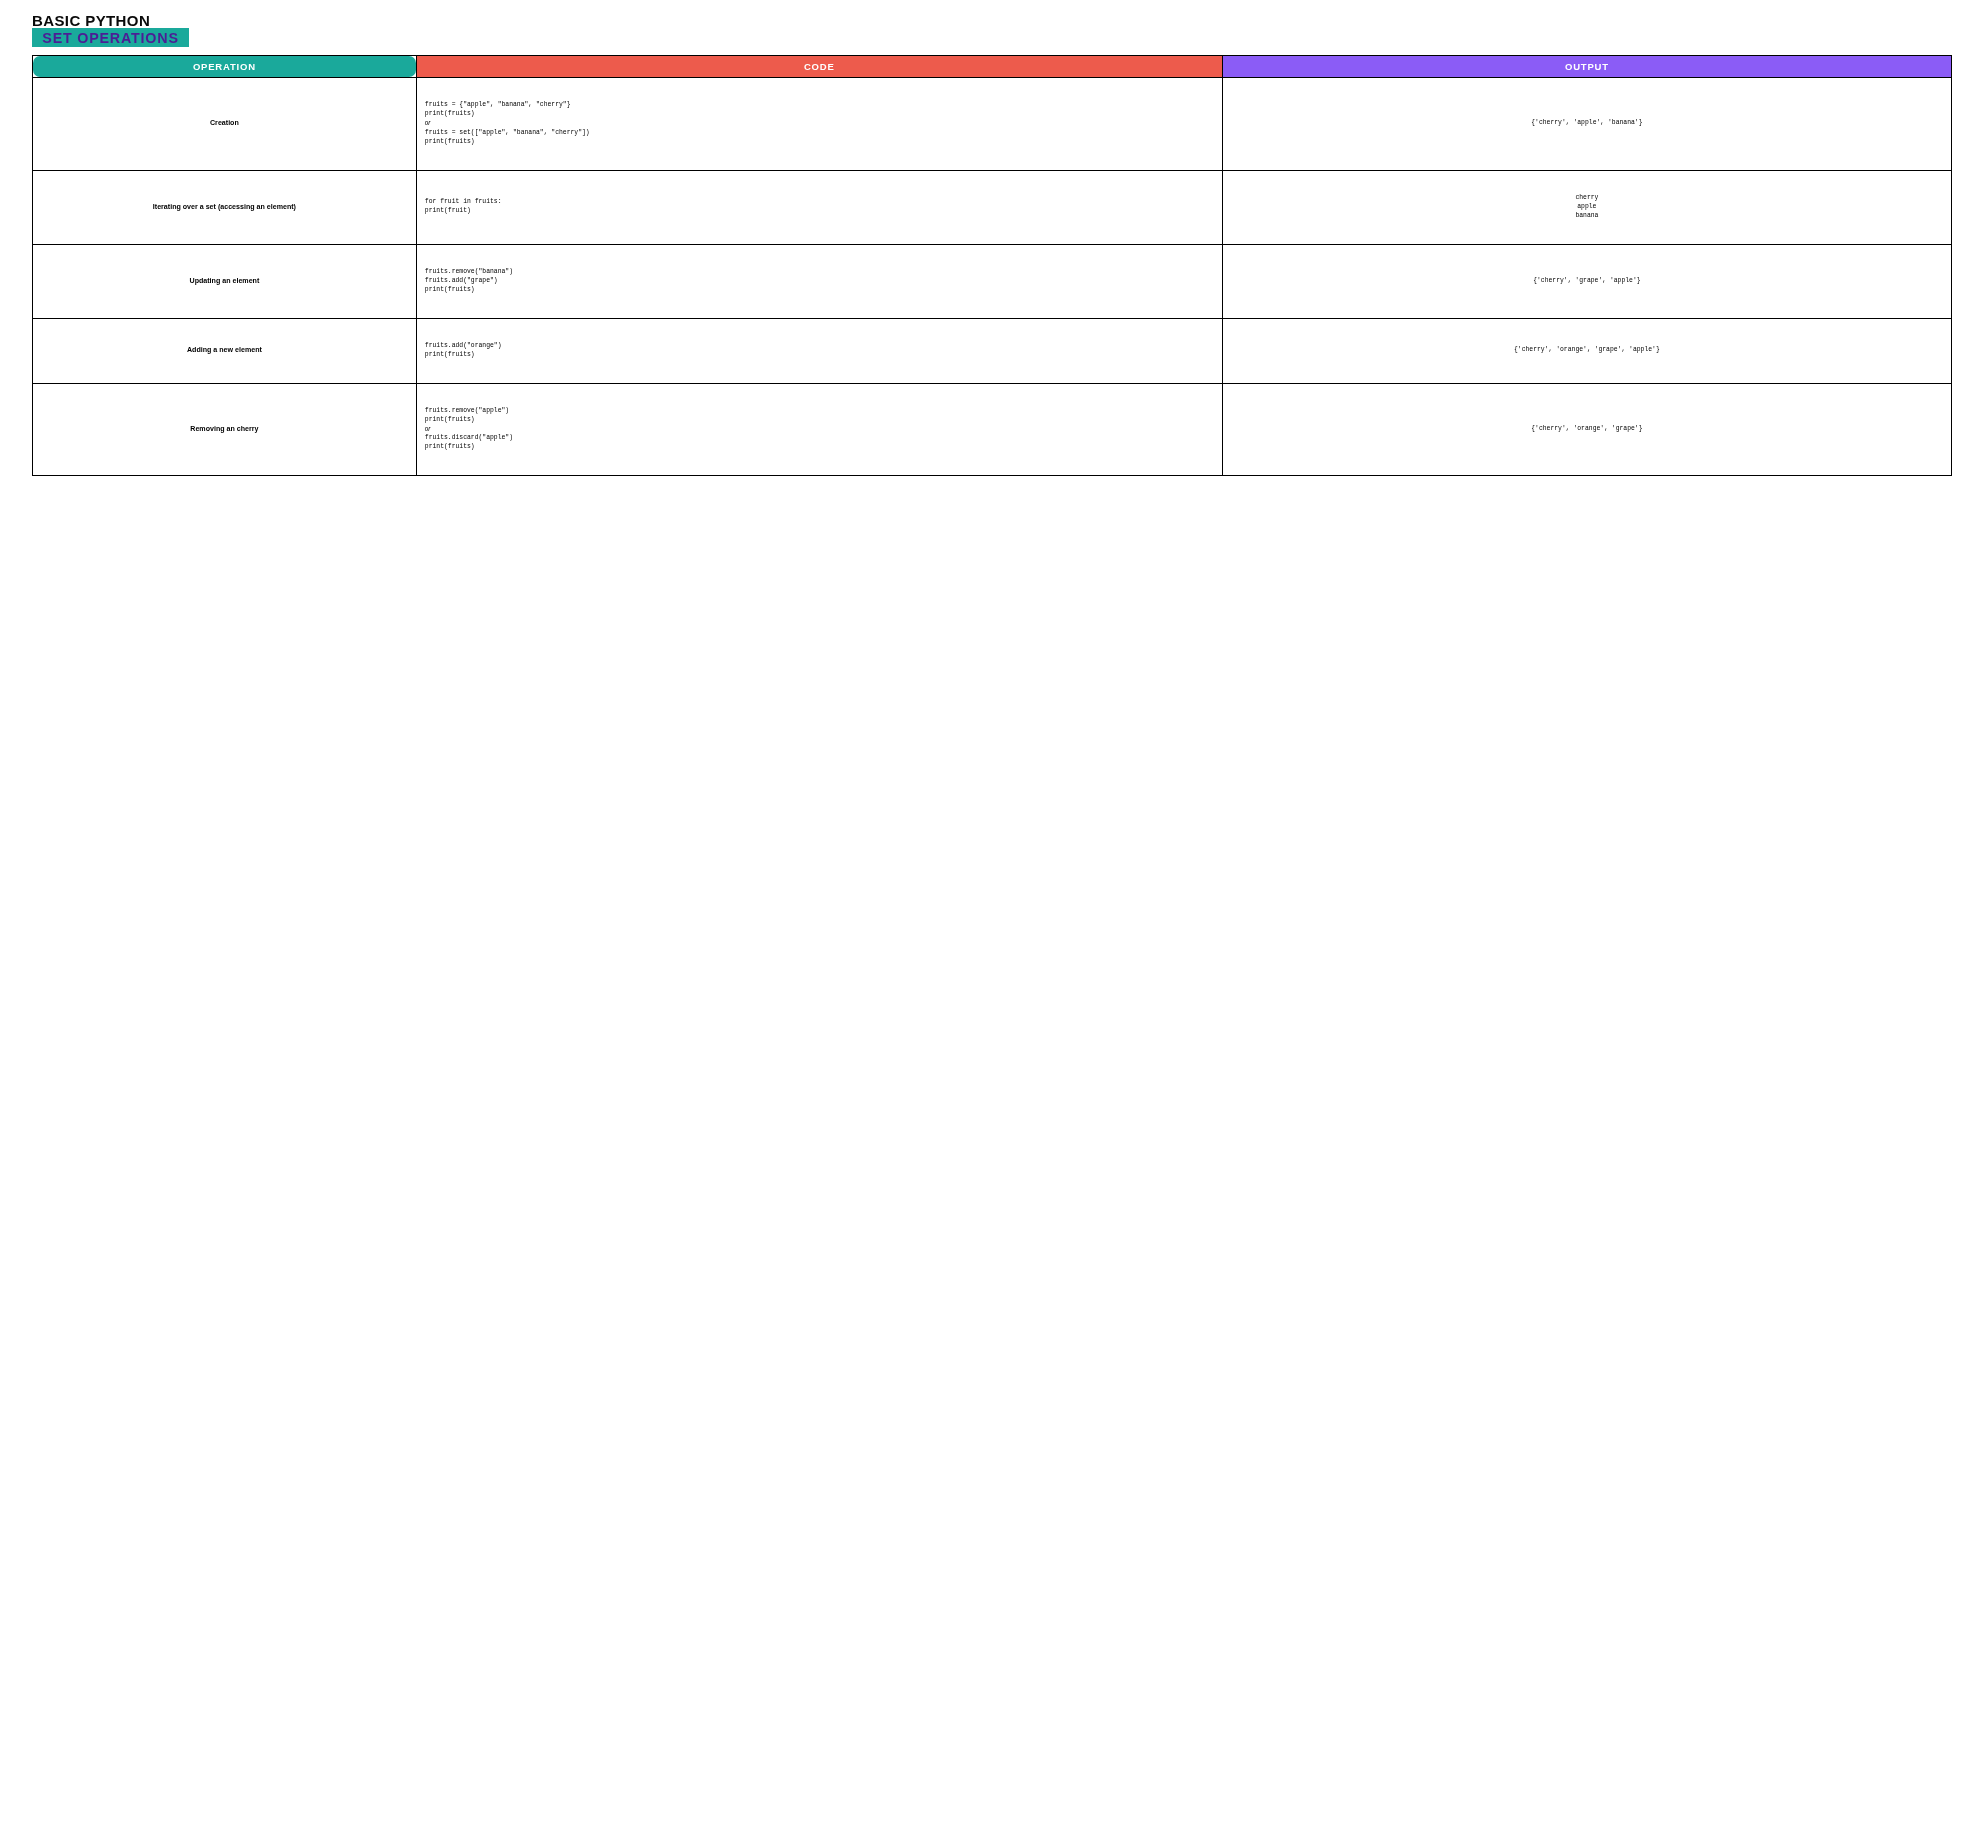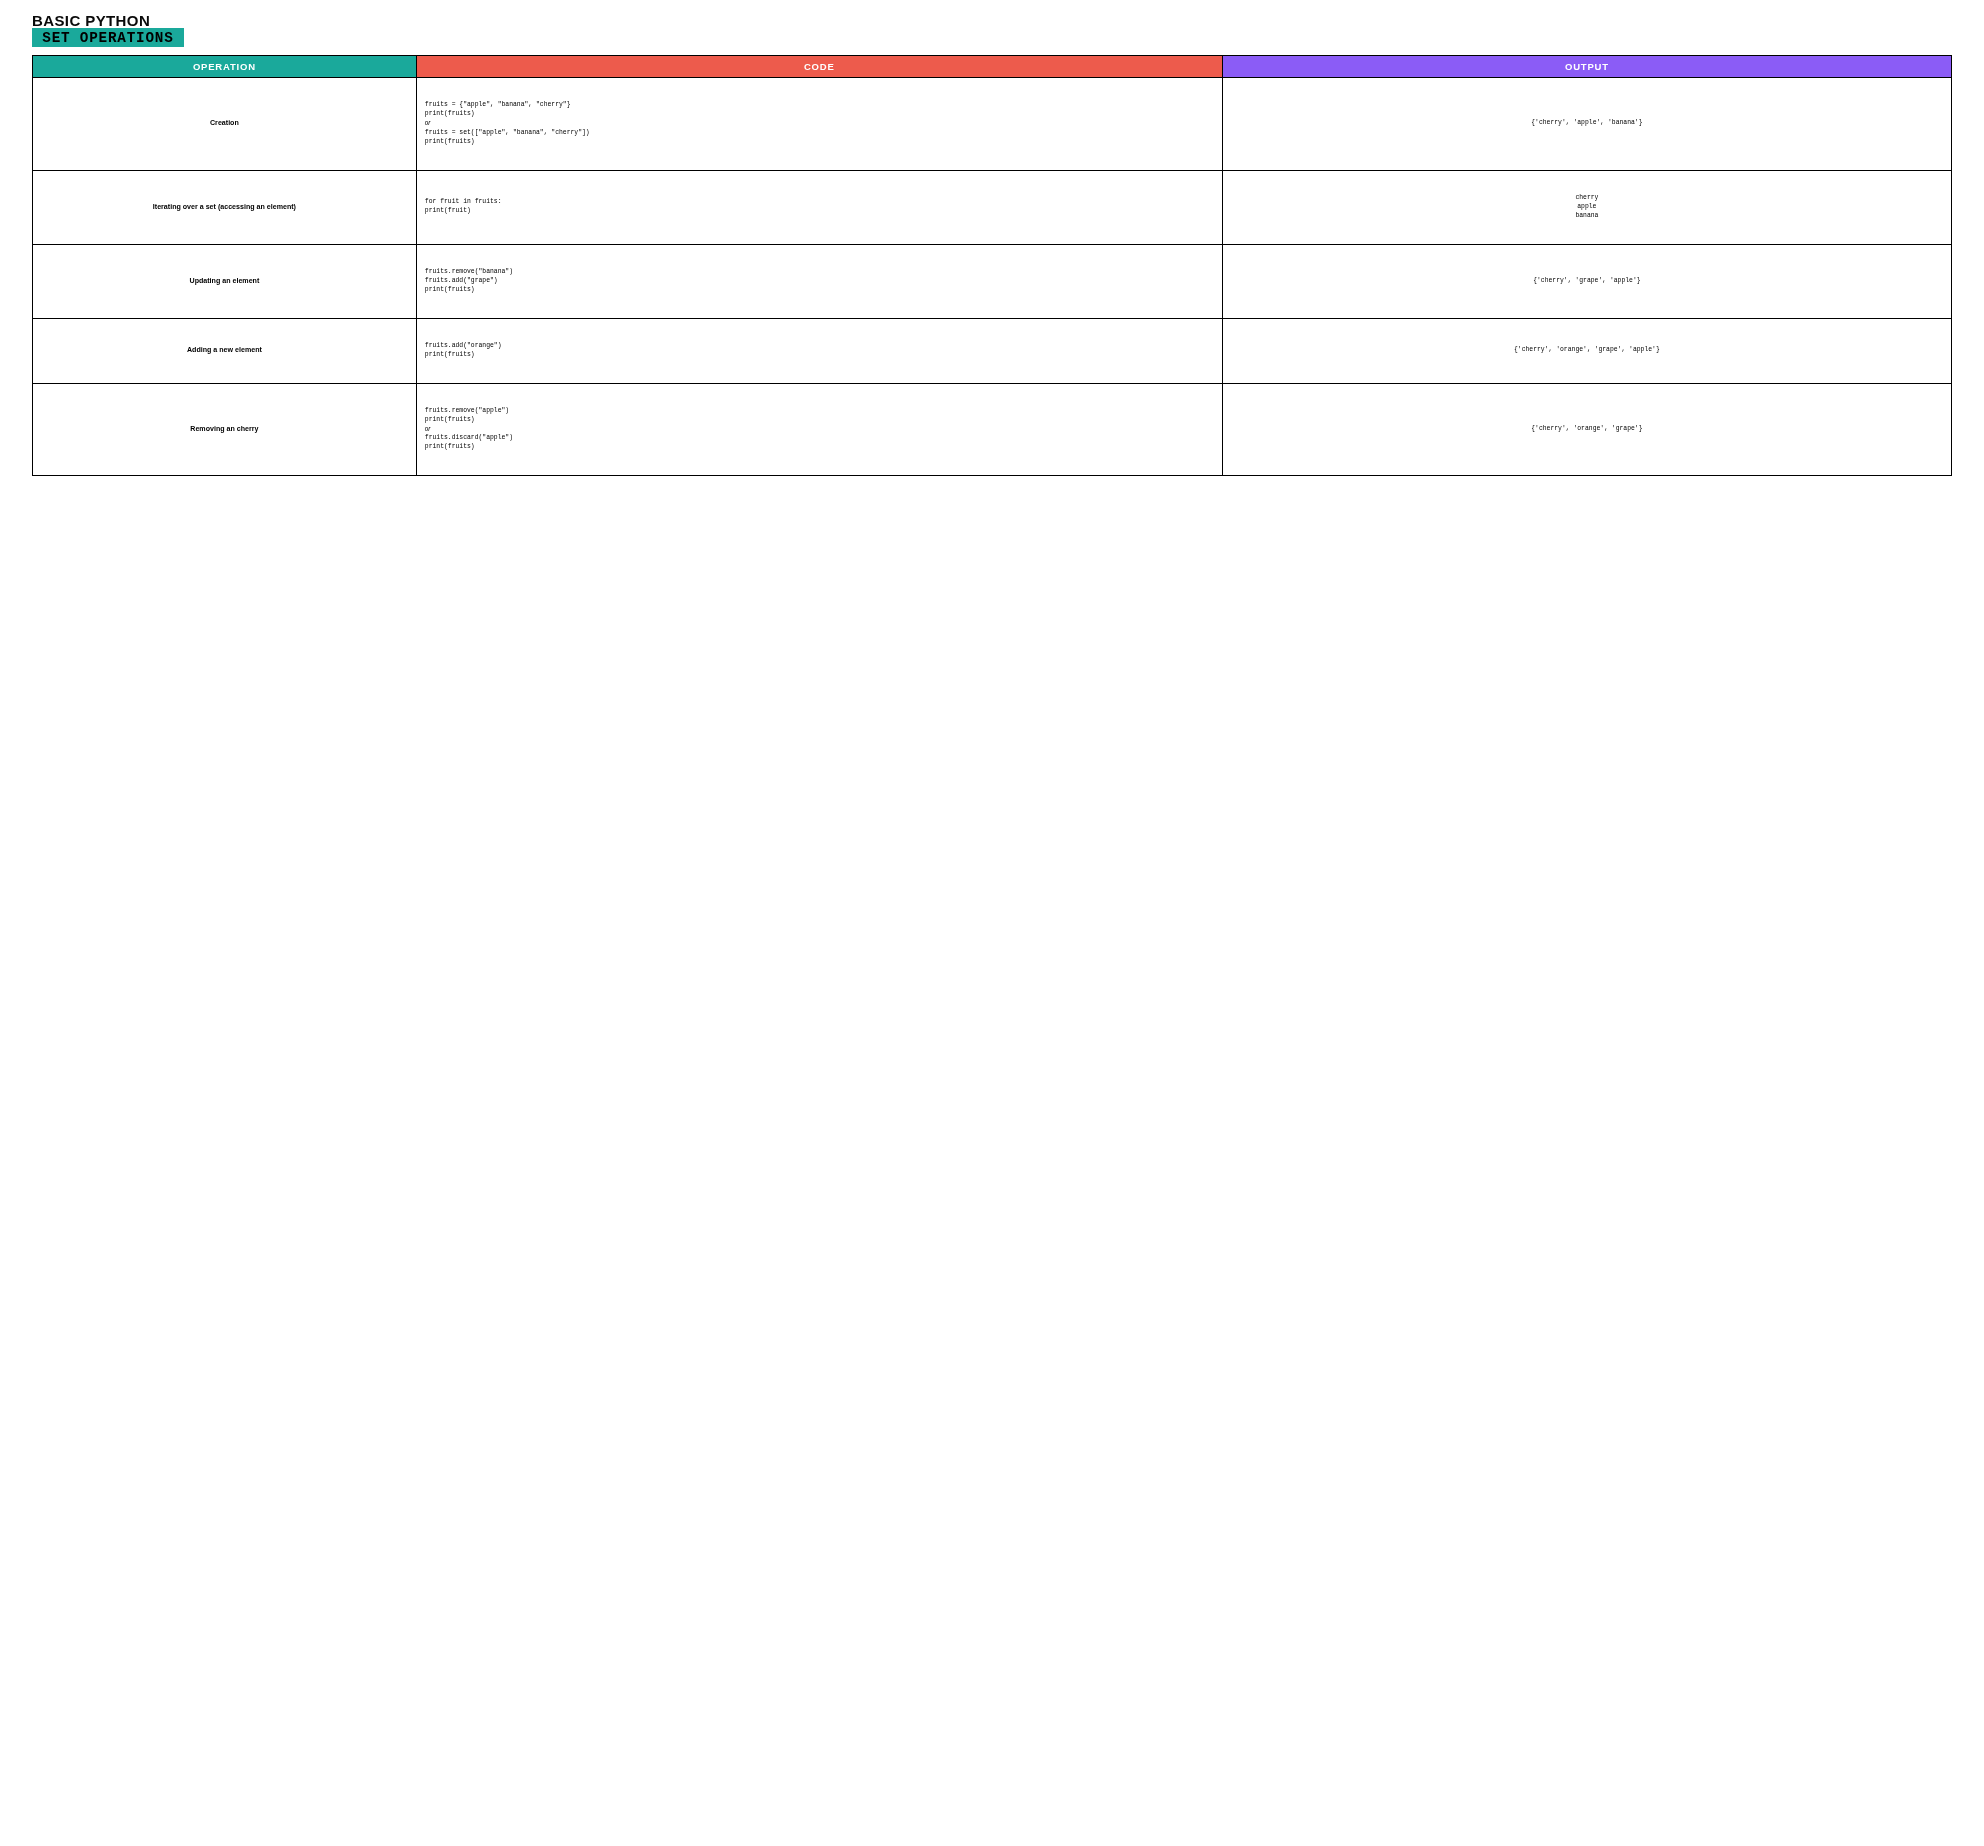--- a/index.html
+++ b/index.html
@@ -19,27 +19,27 @@
     font-size: 15px;
     font-weight: 900;
     letter-spacing: 0.4px;
     color: #0a0a0a;
     text-transform: uppercase;
     font-family: 'Arial Black', 'Segoe UI', sans-serif;
   }
   .title-line2 {
     display: inline-block;
     background: #1aa99b;
-    color: #000000;
+    color: #4c1d95;
     font-size: 14.3px;
     font-weight: 900;
     letter-spacing: 0.8px;
     padding: 1.6px 10.3px;
     text-transform: uppercase;
-    font-family: Liberation Mono, monospace;
+    font-family: Liberation Sans, sans-serif;
     margin-top: -0.8px;
   }
   table {
     width: 100%;
     border-collapse: collapse;
     border: 1.2px solid #000;
   }
   th, td {
     border: 0.8px solid #000;
     padding: 23px 8px;
@@ -51,20 +51,21 @@
     font-weight: 900;
     letter-spacing: 0.8px;
     text-transform: uppercase;
     font-family: 'Arial Black', 'Segoe UI', sans-serif;
     text-align: center;
     padding: 4.8px 8px;
   }
   th.col-op {
     background: #1aa99b;
     width: 20%;
+    border-radius: 7px;
   }
   th.col-code {
     background: #ed5b4c;
     width: 42%;
     margin-left: 28px;
   }
   th.col-output {
     background: #8b5cf6;
     width: 38%;
   }

